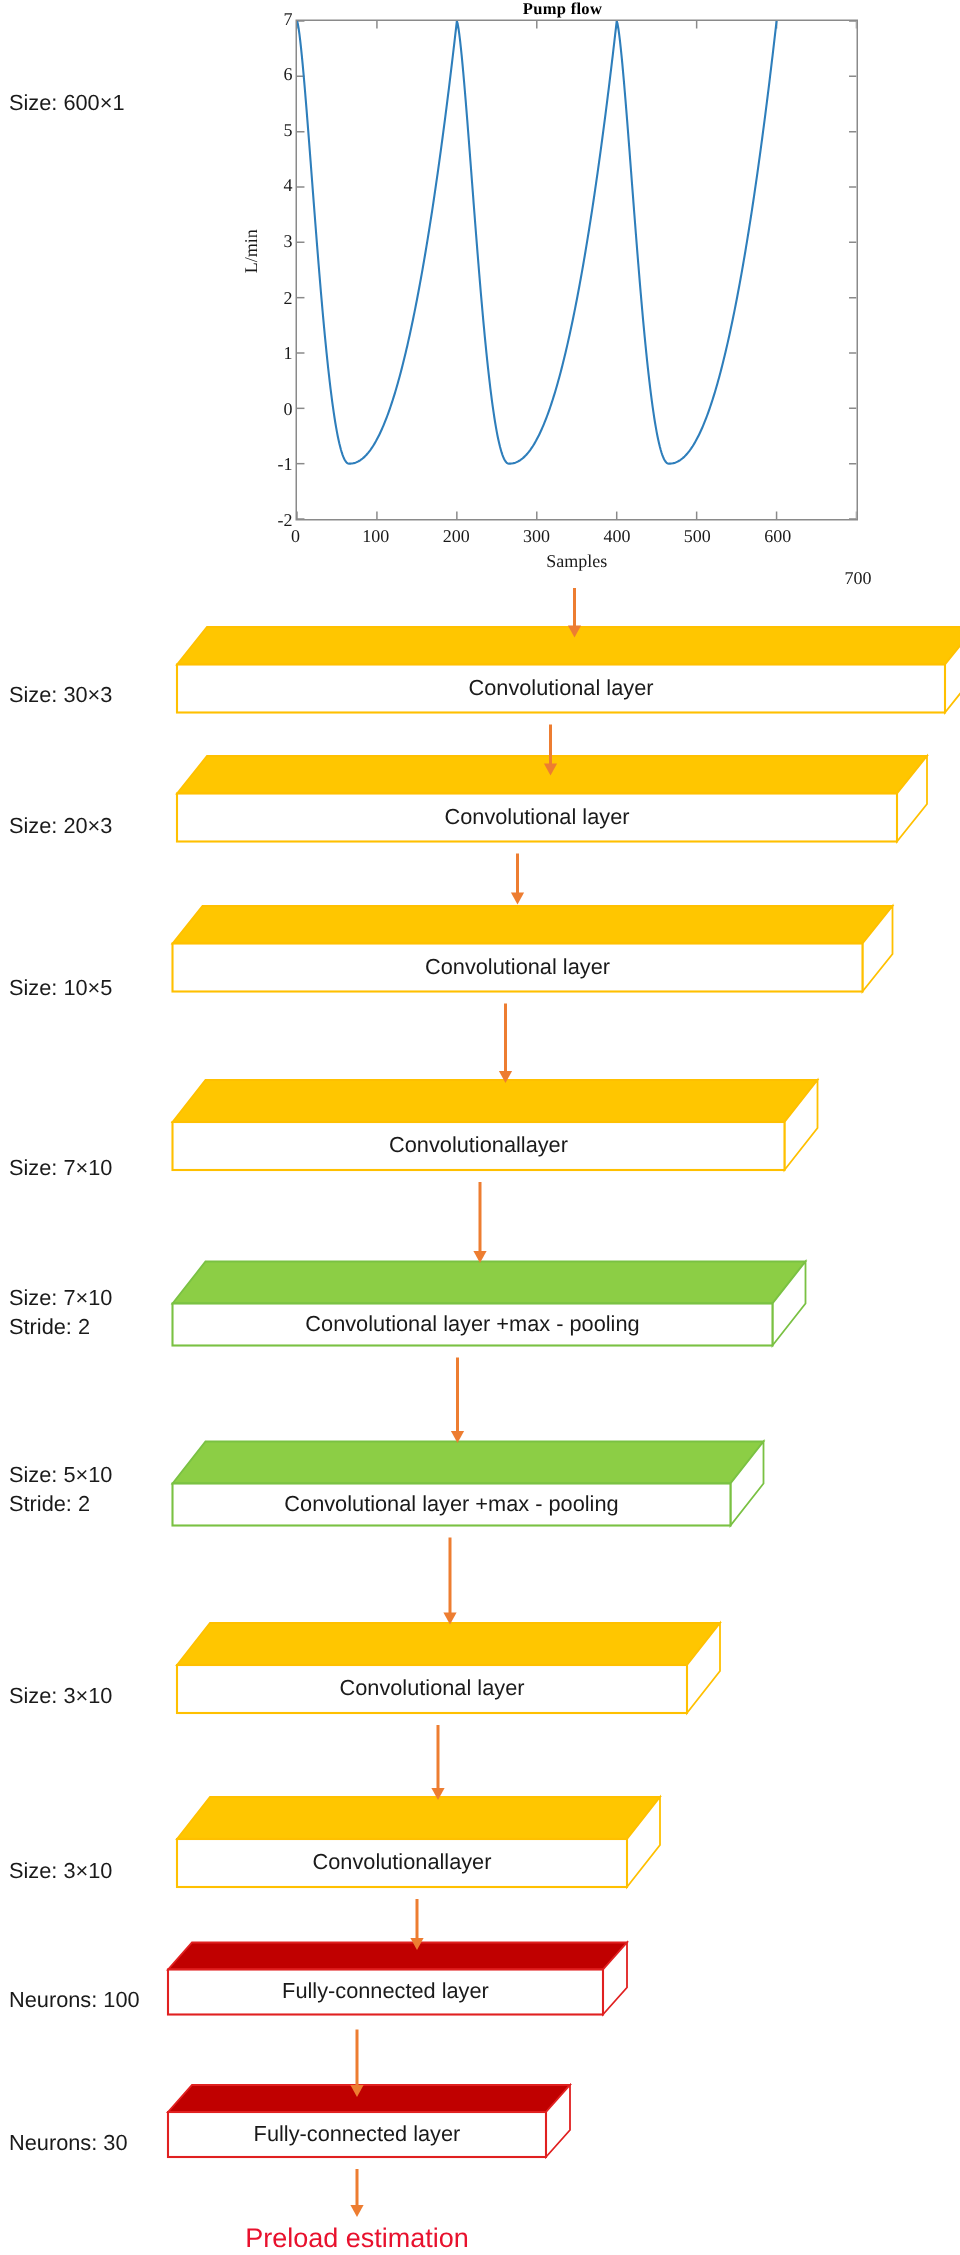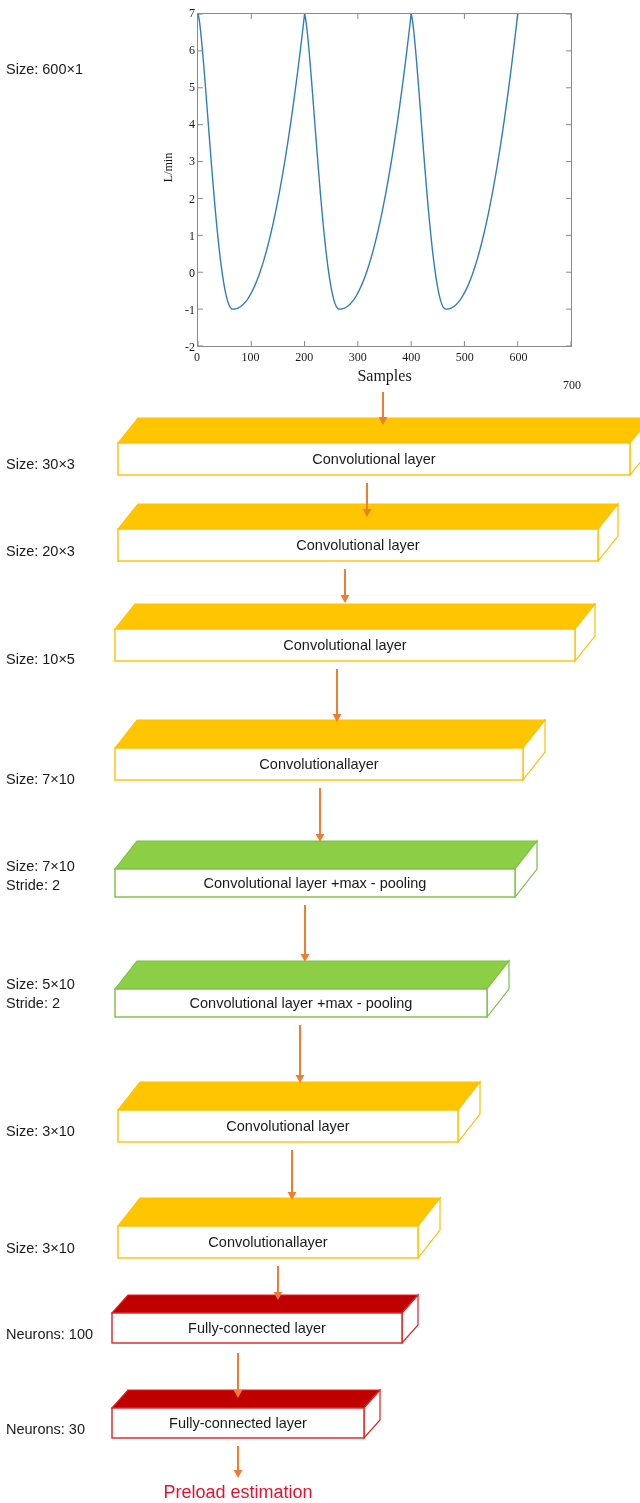--- a/index.html
+++ b/index.html
@@ -91,21 +91,21 @@
     color: #1a1a1a;
     transform: rotate(-90deg);
   }
   #xlabel {
     position: absolute;
     left: 42px;
     top: 367px;
     width: 375px;
     text-align: center;
     font-family: "Liberation Serif", serif;
-    font-size: 16px;
+    font-size: 12px;
     color: #1a1a1a;
   }
 
   
   .side-label {
     position: absolute;
     left: 6px;
     font-size: 14.5px;
     color: #1a1a1a;
     line-height: 19px;
@@ -140,20 +140,21 @@
     text-align: center;
     font-size: 18px;
     color: #e8112d;
     white-space: nowrap;
   }
 </style>
 </head>
 <body>
 
 <div id="chart-block">
+  <div id="chart-title">Pump flow</div>
 
   <div id="ylabel">L/min</div>
 
   <div id="ytick-col">
       <div class="ytick-label" style="top: 334px;">-2</div>
       <div class="ytick-label" style="top: 296.889px;">-1</div>
       <div class="ytick-label" style="top: 259.778px;">0</div>
       <div class="ytick-label" style="top: 222.667px;">1</div>
       <div class="ytick-label" style="top: 185.556px;">2</div>
       <div class="ytick-label" style="top: 148.444px;">3</div>

